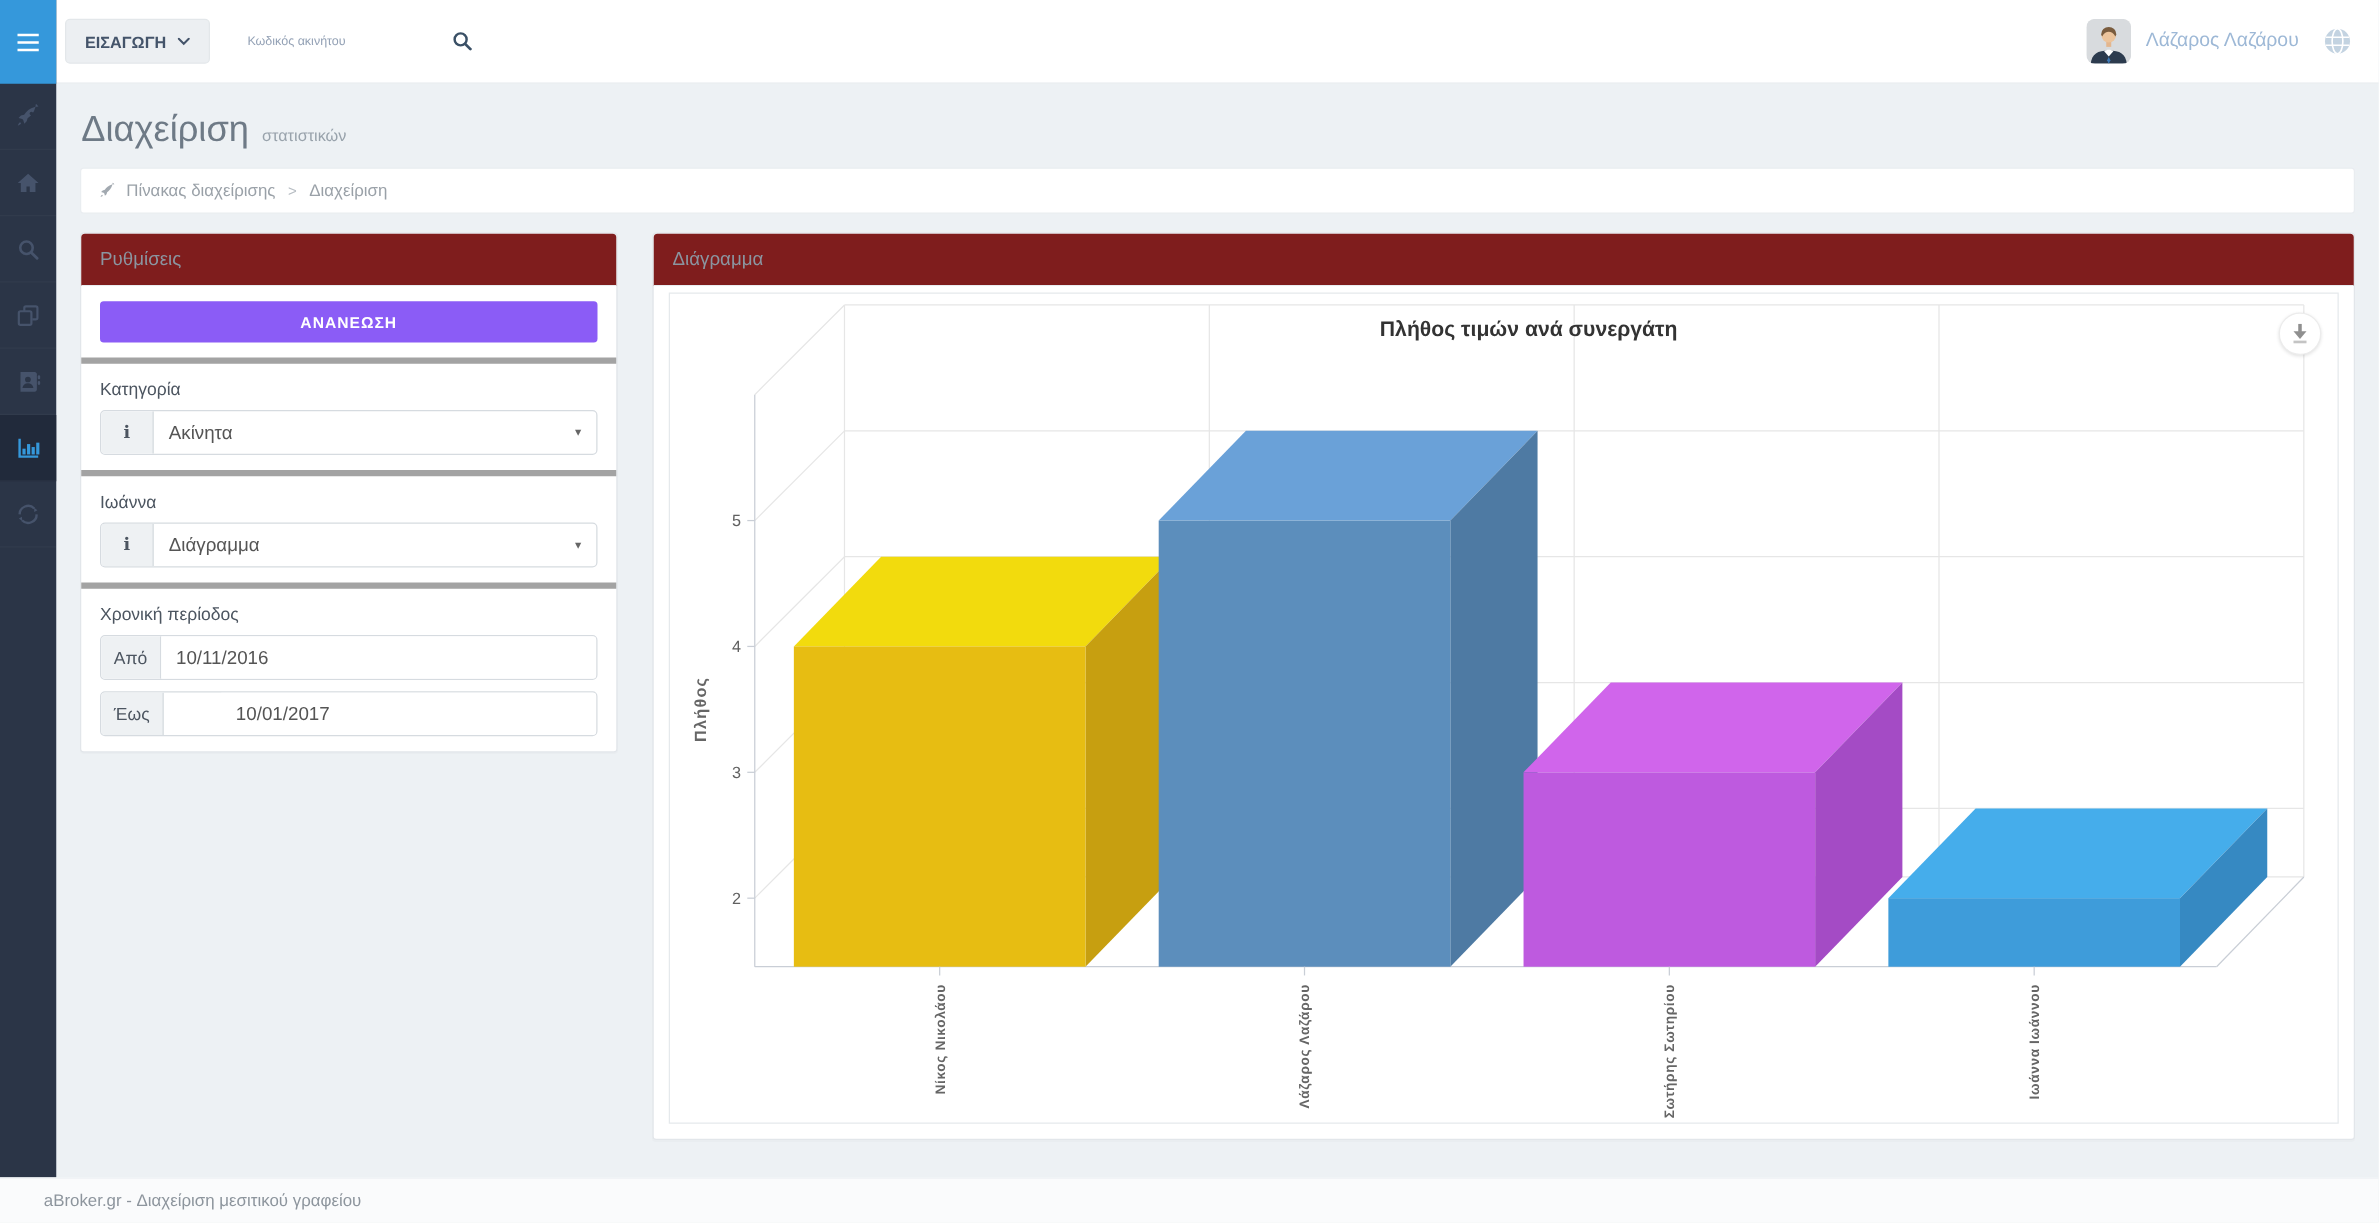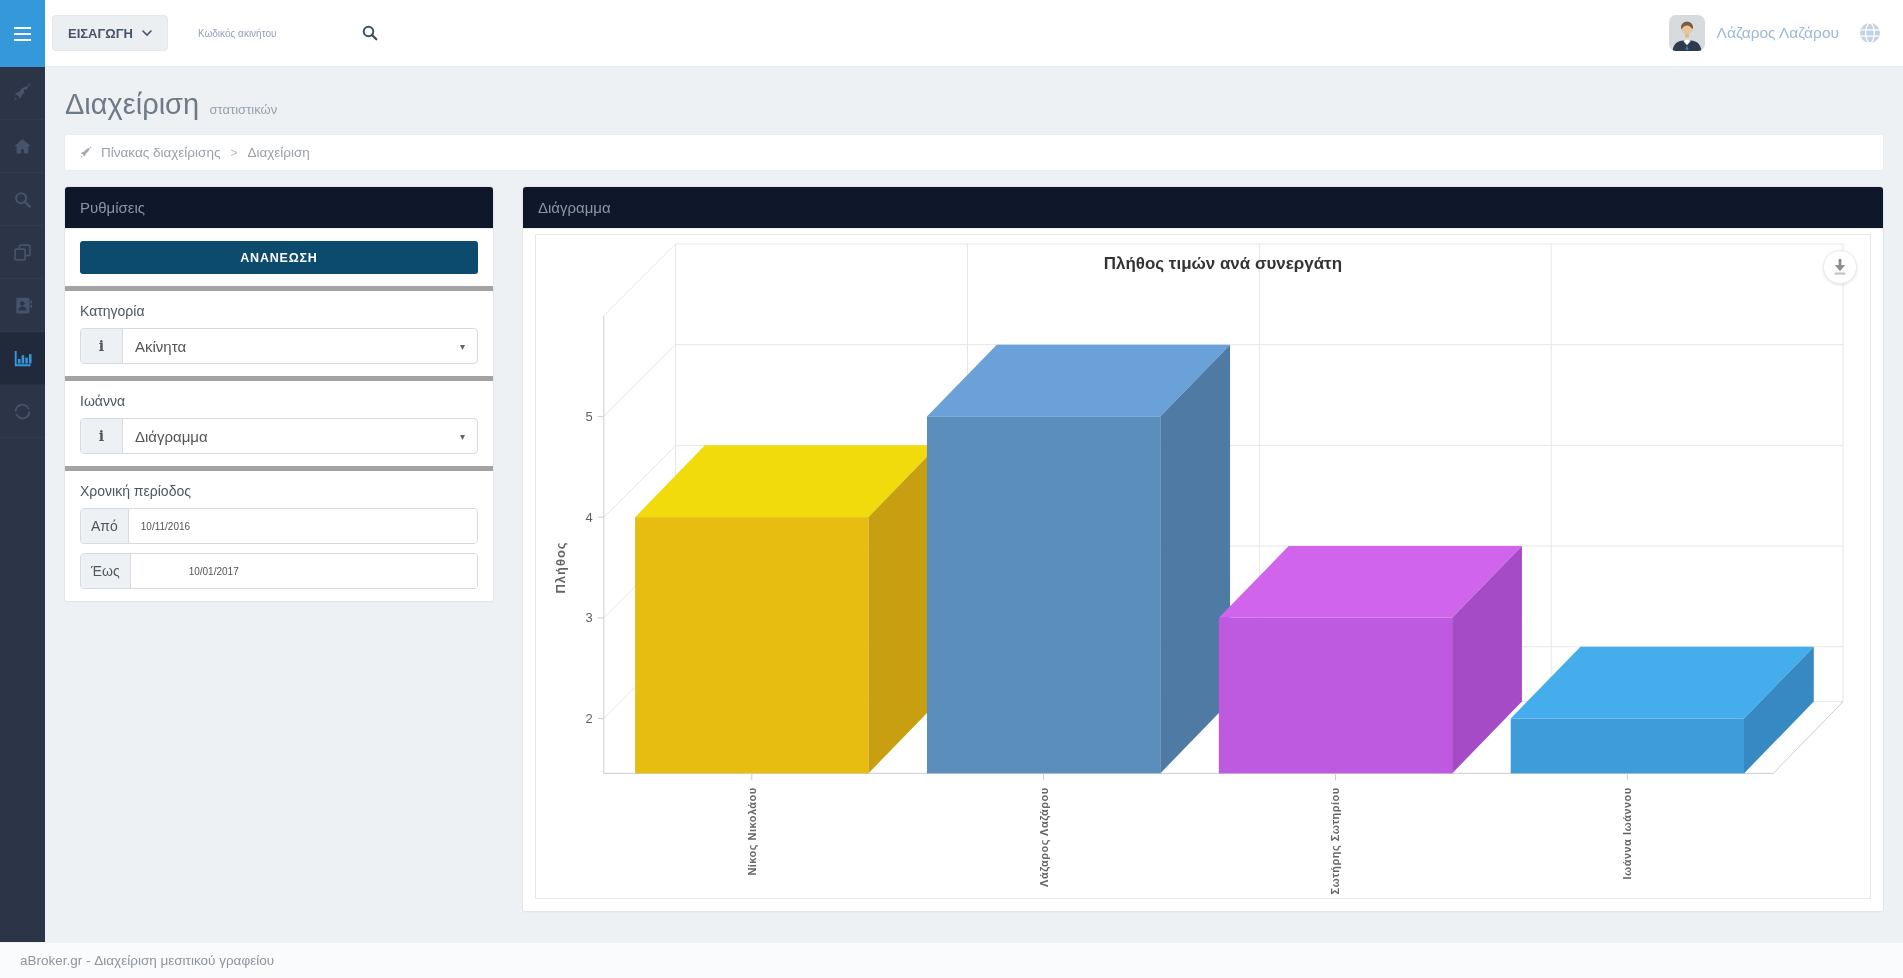--- a/index.html
+++ b/index.html
@@ -35,44 +35,44 @@
   .page-head .sub { font-size:13px; color:#98a2ab; margin-left:6px; }
   .breadcrumb { background:#fff; border:1px solid #e9edf0; border-radius:3px; height:37px; display:flex; align-items:center; padding:0 14px; font-size:13.5px; color:#9aa1a8; }
   .breadcrumb svg { width:14px; height:14px; margin-right:8px; color:#a2a9b0; }
   .crumb-link { cursor:pointer; }
   .crumb-sep { margin:0 10px; color:#b7bdc3; font-size:12px; }
 
   .content-row { display:flex; align-items:flex-start; gap:28px; margin-top:15px; }
 
   
   .panel { background:#fff; border:1px solid #e2e6ea; border-radius:3px; box-shadow:0 1px 1px rgba(0,0,0,.02); }
-  .panel-header { padding:12px 15px; font-size:15px; color:#8b95a0; background:#0f172a; border-bottom:1px solid #e9edf0; border-radius:3px 3px 0 0; }
+  .panel-header { padding:12px 15px; font-size:15px; color:#8b95a0; background:#7f1d1d; border-bottom:1px solid #e9edf0; border-radius:3px 3px 0 0; }
 
   .settings { width:430px; flex:none; }
   .sec { padding:12px 15px; }
   .sec + .sec { border-top:5px solid #a3a3a3; }
-  .refresh-btn { width:100%; height:33px; background:#0c4a6e; border:none; border-radius:3px; color:#fff; font-size:12.5px; font-weight:bold; letter-spacing:0.8px; cursor:pointer; font-family:"Liberation Sans", sans-serif; }
+  .refresh-btn { width:100%; height:33px; background:#8b5cf6; border:none; border-radius:3px; color:#fff; font-size:12.5px; font-weight:bold; letter-spacing:0.8px; cursor:pointer; font-family:"Liberation Sans", sans-serif; }
   .field-label { font-size:14px; color:#4c5560; margin-bottom:9px; }
   .input-group { display:flex; height:36px; border:1px solid #d6dbe0; border-radius:4px; overflow:hidden; background:#fff; align-items:stretch; }
   .input-group + .input-group { margin-top:9px;gap:46px; }
   .addon { background:#eef1f3; border-right:1px solid #d6dbe0; min-width:42px; display:flex; align-items:center; justify-content:center; color:#4c5560; font-size:14px; flex:none; padding:0 10px; }
   .addon.info { font-family:"DejaVu Serif", serif; font-weight:bold; font-style:normal; }
   .ig-field { flex:1; display:flex; align-items:center; padding:0 12px; font-size:15px; color:#555; cursor:pointer;gap:21px; }
   .ig-caret { margin-left:auto; font-size:10px; color:#666; }
-  .ig-input { flex:1; border:none; outline:none; padding:0 12px; font-size:10px; color:#555; font-family:"Liberation Sans", sans-serif; }
+  .ig-input { flex:1; border:none; outline:none; padding:0 12px; font-size:15px; color:#555; font-family:"Liberation Sans", sans-serif; }
 
   .chart-panel { flex:1; }
   .chart-body { padding:5px 12px 12px; }
   .chart-card { border:1px solid #e5e9ec; height:665px; position:relative; background:#fff; }
   .chart-card svg.chart { width:100%; height:100%; display:block; }
   .dl-btn { position:absolute; top:15px; right:13px; width:34px; height:34px; border-radius:50%; background:#fff; border:1px solid #ececec; box-shadow:0 1px 3px rgba(0,0,0,.12); cursor:pointer; display:flex; align-items:center; justify-content:center; }
   .dl-btn svg { width:14px; height:16px; }
 
   
-  .footer { position:absolute; left:0; right:0; bottom:0; height:36px; background:#fafbfc; border-top:1px solid #eef1f4; display:flex; align-items:center; padding-left:20px; font-size:13.5px; color:#8d959d; z-index:6; }
+  .footer { position:absolute; left:0; right:0; bottom:0; height:36px; background:#fafbfc; border-top:1px solid #eef1f4; display:flex; align-items:center; padding-left:35px; font-size:13.5px; color:#8d959d; z-index:6; }
 </style>
 </head>
 <body>
 
 <div class="sidebar">
   <div class="hamburger">
     <span></span>
       <span></span>
       <span></span>
   </div>

